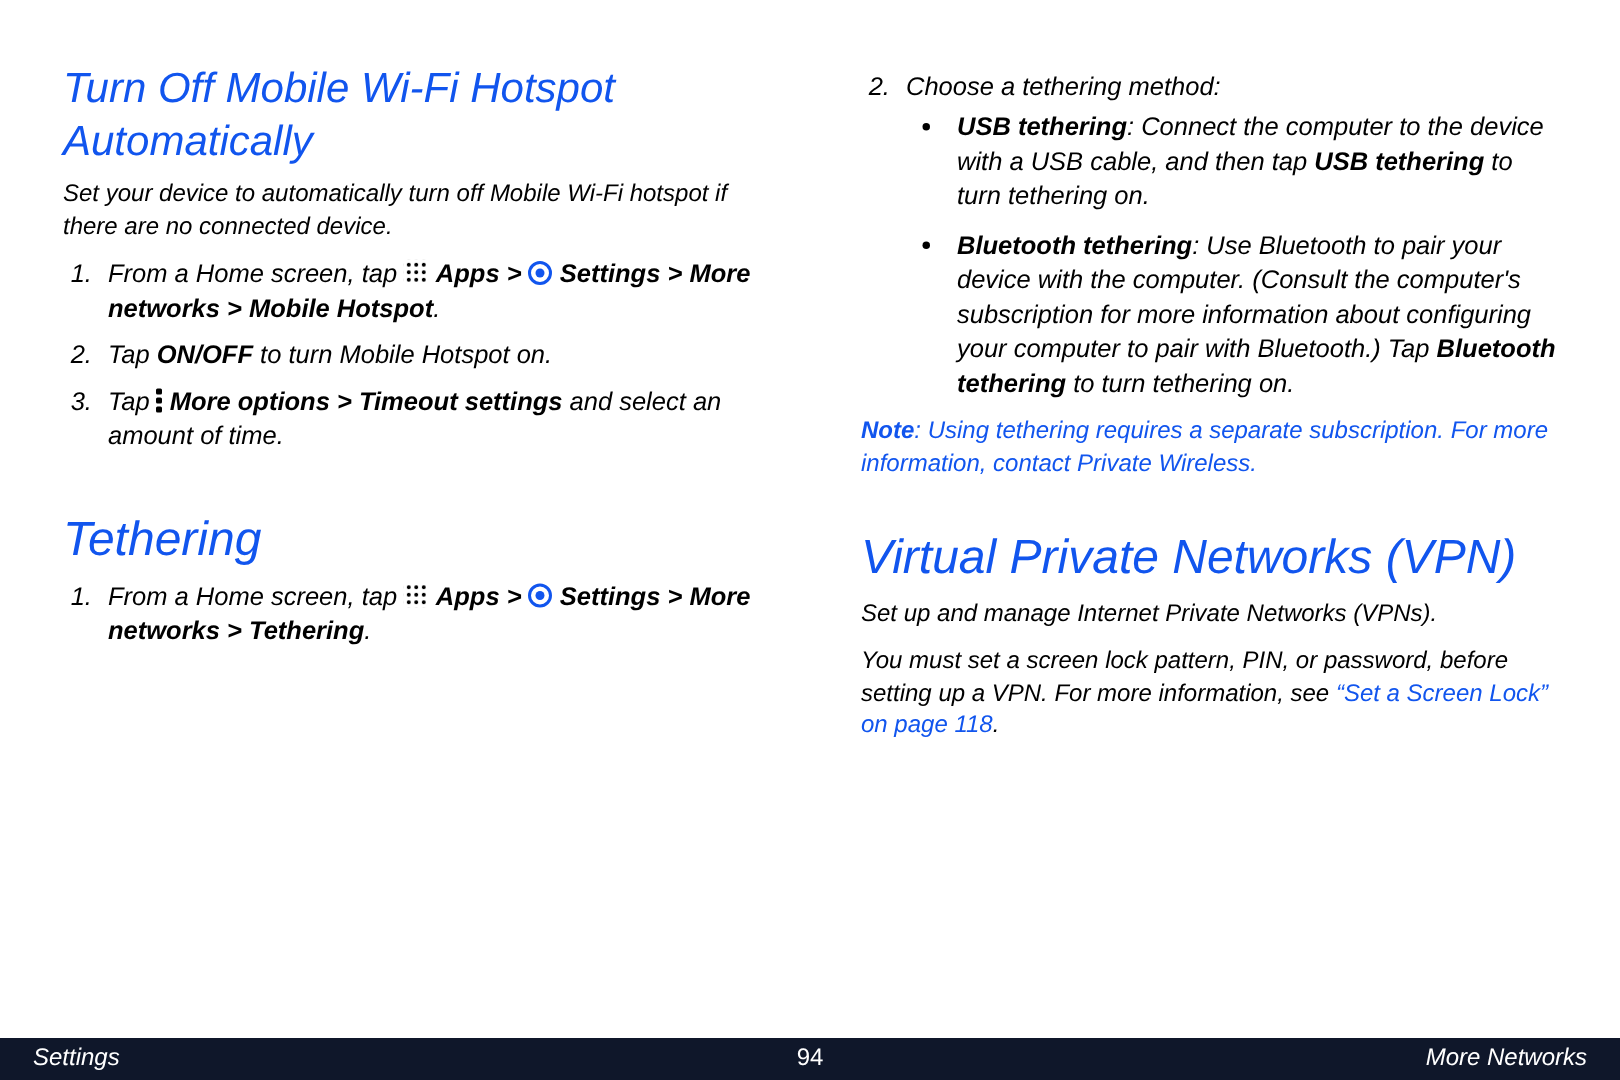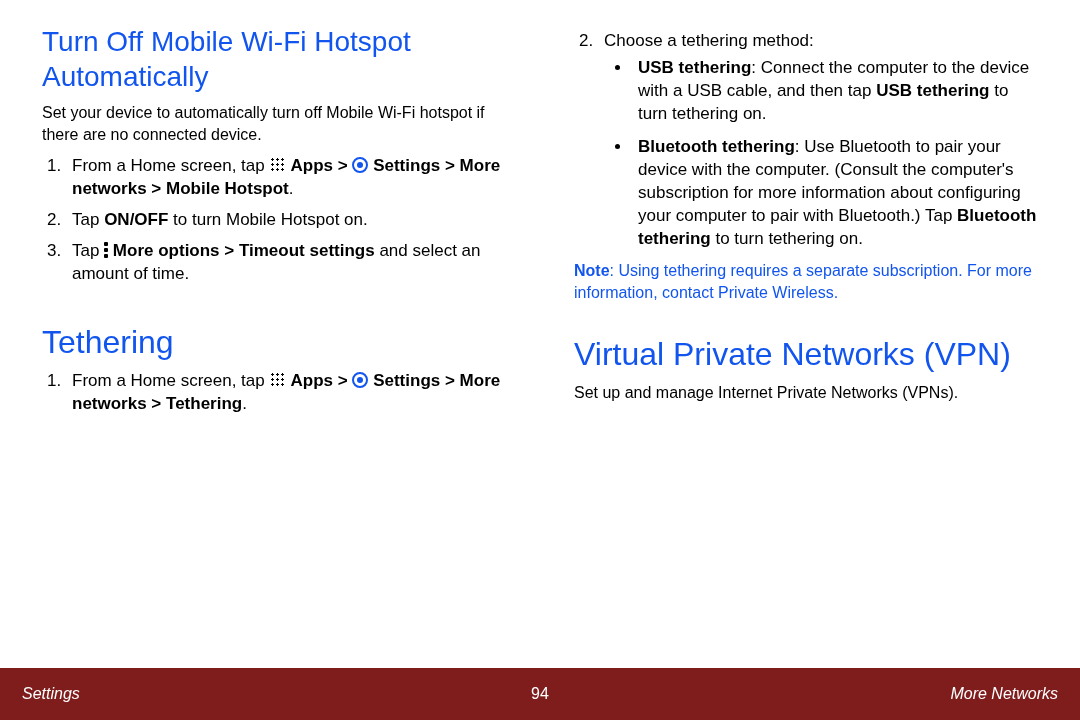--- a/index.html
+++ b/index.html
@@ -13,22 +13,23 @@
     overflow: hidden;
   }
   .page {
     position: relative;
     width: 1080px;
     height: 720px;
     box-sizing: border-box;
   }
   .content {
     display: flex;
-    padding: 24px 42px 0 42px;
+    padding: 41px 42px 0 42px;
     gap: 68px;
+    font-style: italic;
   }
   .col {
     flex: 1;
     min-width: 0;
   }
   h1 {
     font-size: 28px;
     font-weight: 400;
     color: #1155ee;
     margin: 0 0 8px 0;
@@ -66,27 +67,27 @@
     margin-bottom: 10px;
   }
   b { font-weight: bold; }
   .link { color: #1155ee; }
   .footer {
     position: absolute;
     left: 0;
     right: 0;
     bottom: 0;
     height: 28px;
-    background: #7f1d1d;
+    background: #0f172a;
     color: #fff;
     display: flex;
     align-items: center;
     font-style: italic;
     font-size: 16px;
-    padding: 12px 22px;
+    padding: 0 22px;
   }
   .footer .f-left { flex: 1; text-align: left; }
   .footer .f-center { flex: 0 0 auto; font-style: normal; }
   .footer .f-right { flex: 1; text-align: right; }
 
   
   .icon {
     display: inline-block;
     vertical-align: -2px;
     width: 16px;
@@ -188,20 +189,23 @@
       </ol>
 
       <p class="note">
         <b>Note</b><span>: Using tethering requires a separate subscription. For more information, contact Private Wireless.</span>
       </p>
 
       <h1 class="big" style="margin-top:30px;">Virtual Private Networks (VPN)</h1>
 
       <p>Set up and manage Internet Private Networks (VPNs).</p>
 
+      <p>
+        <span>You must set a screen lock pattern, PIN, or password, before setting up a VPN. For more information, see </span><span class="link">“Set a Screen Lock” on page 118</span><span>.</span>
+      </p>
     </div>
   </div>
 
   <div class="footer">
     <span class="f-left">Settings</span>
     <span class="f-center">94</span>
     <span class="f-right">More Networks</span>
   </div>
 </div>
 

